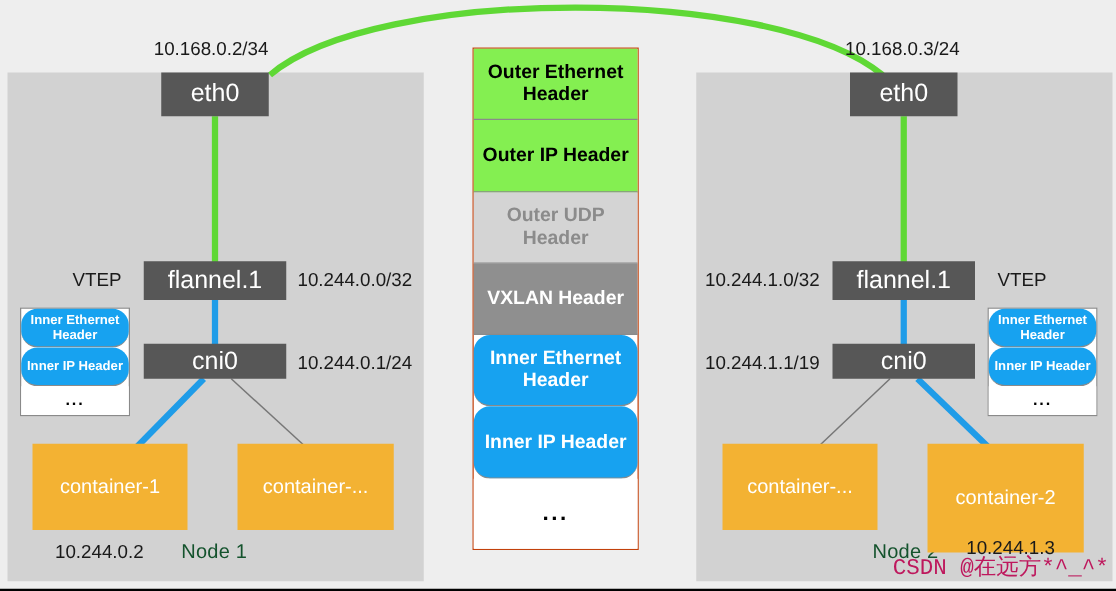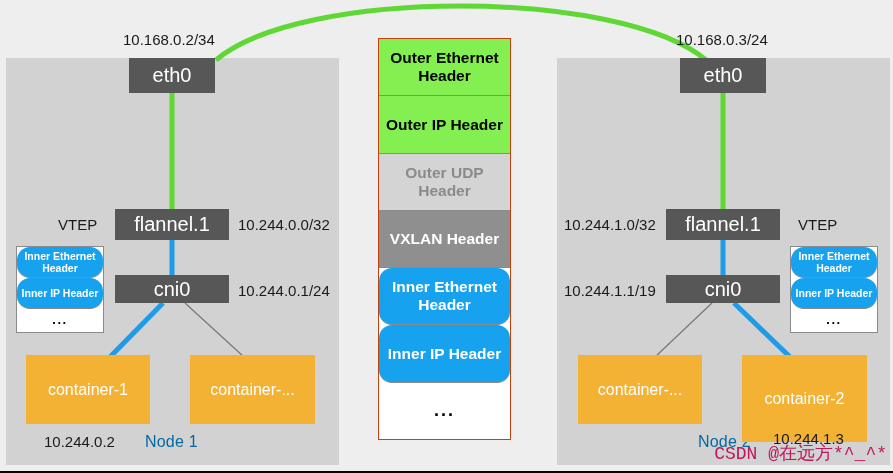--- a/index.html
+++ b/index.html
@@ -23,21 +23,21 @@
     position: absolute;
     top: 58px;
     height: 407px;
     background: #d2d2d2;
   }
   #node-left  { left: 6px;   width: 333px; }
   #node-right { left: 557px; width: 333px; }
 
   .node-caption {
     position: absolute;
-    color: #0369a1;
+    color: #14532d;
     font-size: 16px;
     white-space: nowrap;
     letter-spacing: .2px;
   }
 
   
   .device {
     position: absolute;
     background: #575757;
     color: #ffffff;

